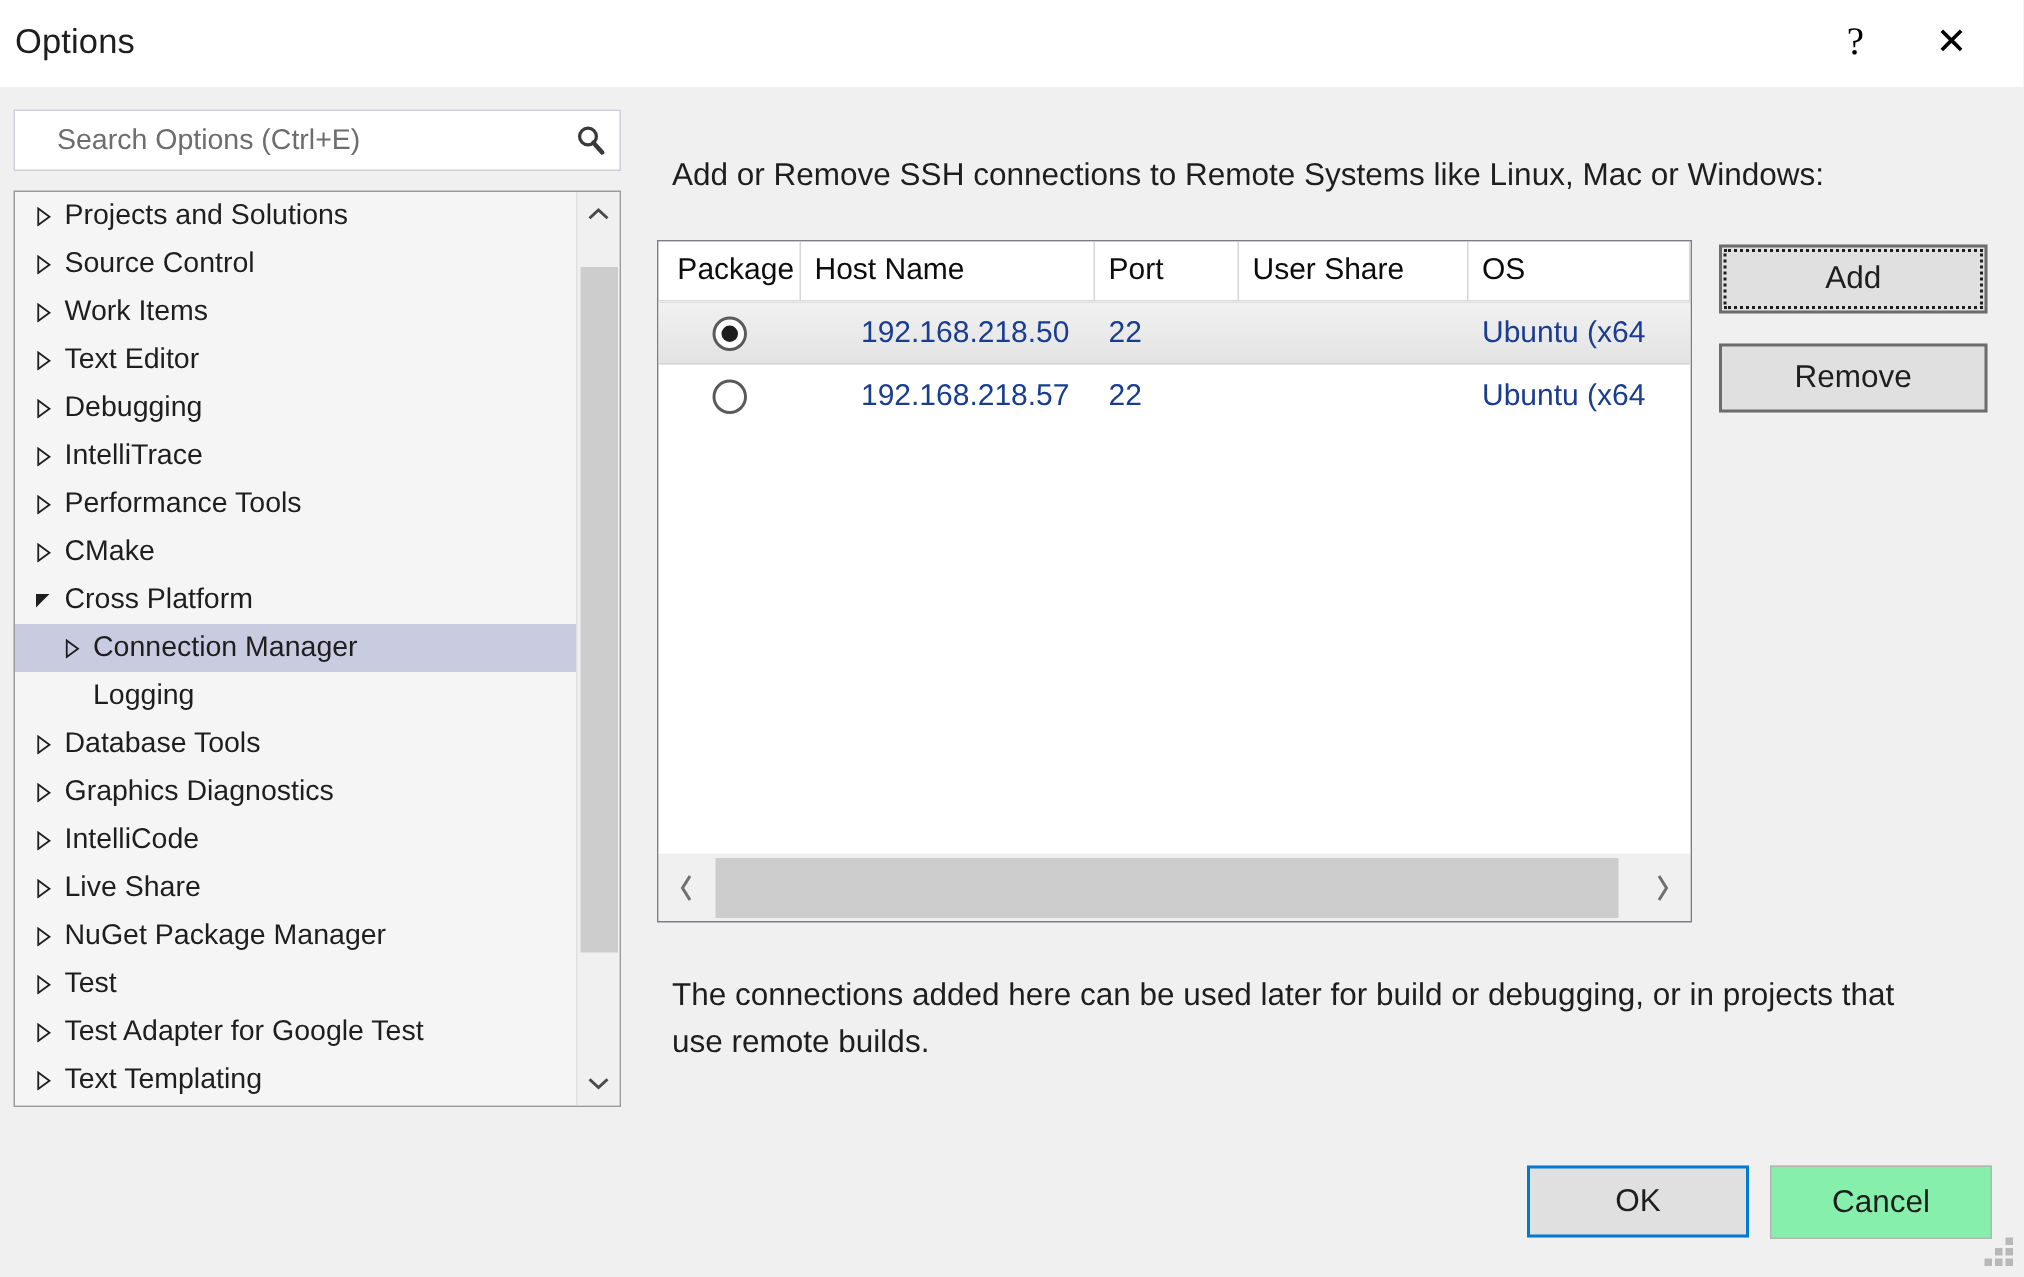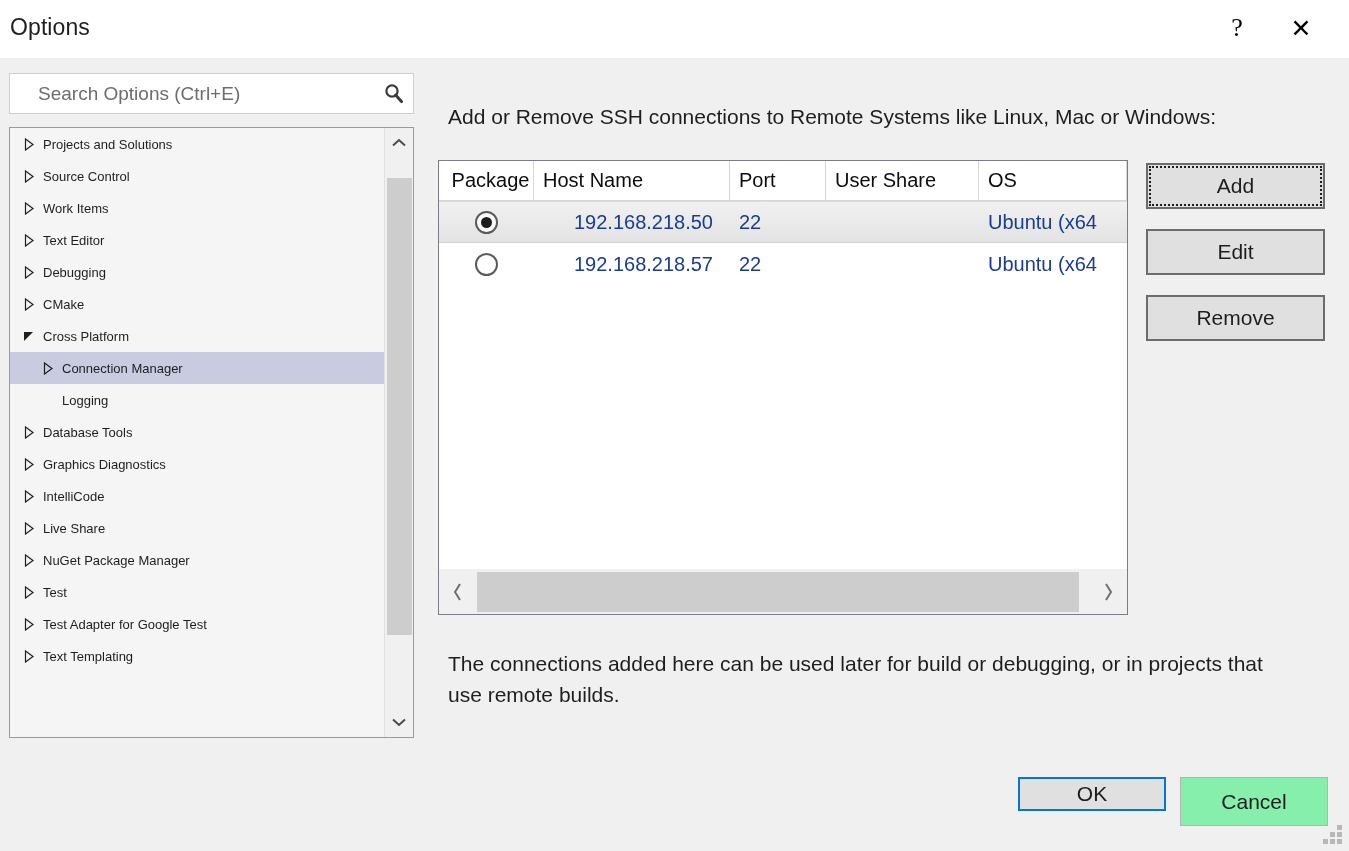--- a/index.html
+++ b/index.html
@@ -108,21 +108,21 @@
     position: absolute;
     left: 0; top: 0;
     width: 374px;
     height: 100%;
     background: #f5f5f5;
   }
   .tree-item {
     height: 32px;
     display: flex;
     align-items: center;
-    font-size: 13px;
+    font-size: 19px;
     color: #1e1e1e;
     white-space: nowrap;
     cursor: default;
     user-select: none;
     box-sizing: border-box;
   }
   .tree-item.selected { background: #c9cce0; }
   .tree-arrow {
     width: 22px;
     flex-shrink: 0;
@@ -334,21 +334,21 @@
     line-height: 31px;
     color: #1e1e1e;
   }
 
   
   .ok-btn {
     position: absolute;
     left: 1018px;
     top: 777px;
     width: 148px;
-    height: 34px;
+    height: 48px;
     background: #e0e0e0;
     border: 2px solid #0078d4;
     box-sizing: border-box;
     font-family: "Liberation Sans", sans-serif;
     font-size: 21px;
     color: #1e1e1e;
     display: flex;
     align-items: center;
     justify-content: center;
     cursor: default;
@@ -450,20 +450,38 @@
         <span class="tree-label">Text Editor</span>
       </div>
       <div class="tree-item">
         <span class="indent-0"></span>
         <span class="tree-arrow">
           <svg width="14" height="14" viewBox="0 0 14 14">
             <polygon points="3.5,2 11,7.5 3.5,13" fill="none" stroke="#1e1e1e" stroke-width="1.2"></polygon>
           </svg>
         </span>
         <span class="tree-label">Debugging</span>
+      </div>
+      <div class="tree-item">
+        <span class="indent-0"></span>
+        <span class="tree-arrow">
+          <svg width="14" height="14" viewBox="0 0 14 14">
+            <polygon points="3.5,2 11,7.5 3.5,13" fill="none" stroke="#1e1e1e" stroke-width="1.2"></polygon>
+          </svg>
+        </span>
+        <span class="tree-label">IntelliTrace</span>
+      </div>
+      <div class="tree-item">
+        <span class="indent-0"></span>
+        <span class="tree-arrow">
+          <svg width="14" height="14" viewBox="0 0 14 14">
+            <polygon points="3.5,2 11,7.5 3.5,13" fill="none" stroke="#1e1e1e" stroke-width="1.2"></polygon>
+          </svg>
+        </span>
+        <span class="tree-label">Performance Tools</span>
       </div>
       <div class="tree-item">
         <span class="indent-0"></span>
         <span class="tree-arrow">
           <svg width="14" height="14" viewBox="0 0 14 14">
             <polygon points="3.5,2 11,7.5 3.5,13" fill="none" stroke="#1e1e1e" stroke-width="1.2"></polygon>
           </svg>
         </span>
         <span class="tree-label">CMake</span>
       </div>
@@ -618,21 +636,20 @@
     <div class="h-arrow right">
       <svg width="14" height="22" viewBox="0 0 14 22" aria-hidden="true">
         <polyline points="5,3 10,11 5,19" fill="none" stroke="#707070" stroke-width="2"></polyline>
       </svg>
     </div>
   </div>
 </div>
 
 <div class="side-buttons">
   <button class="side-btn focused">Add</button>
-  <button class="side-btn">Edit</button>
   <button class="side-btn">Remove</button>
 </div>
 
 <div class="footnote">The connections added here can be used later for build or debugging, or in projects that use remote builds.</div>
 
 <button class="ok-btn">OK</button>
 <button class="cancel-btn">Cancel</button>
 
 <div class="resize-grip">
   <i style="right:0;bottom:0"></i>

